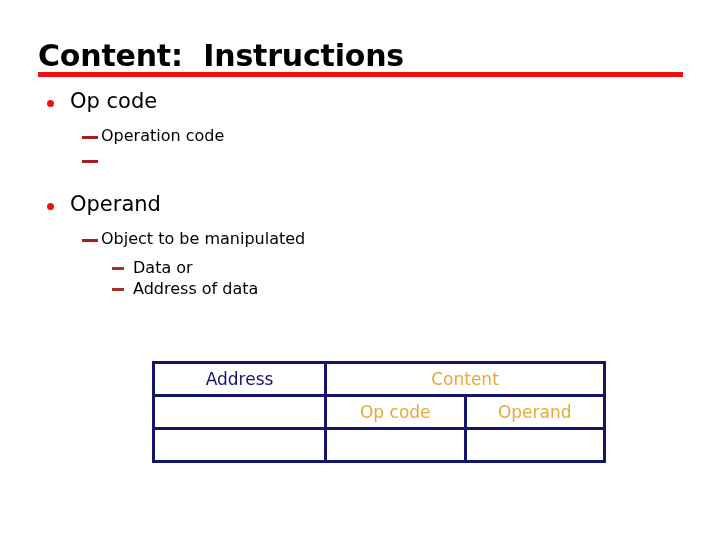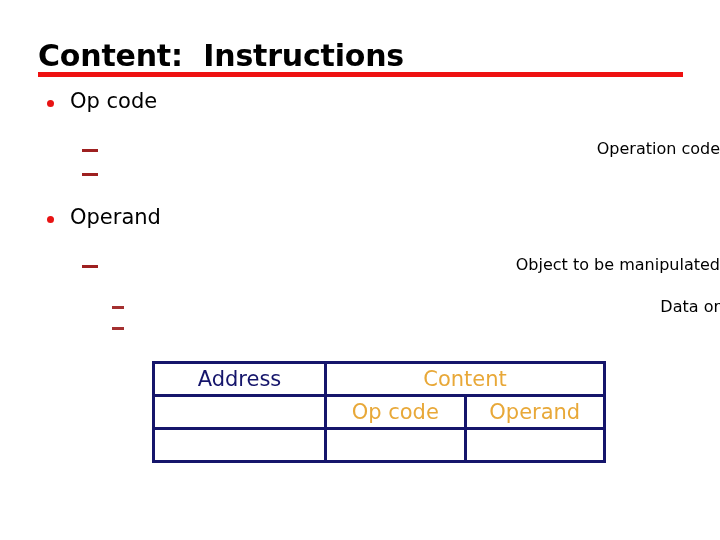--- a/index.html
+++ b/index.html
@@ -107,40 +107,39 @@
   .lvl3 .btext {
     margin-left: 133px;
     font-size: 16px;
     line-height: 19px;
   }
 
   .gap-before {
     margin-top: 18px;
   }
   .gap-small {
-    margin-top: 19px;
-    text-align: right;
+    margin-top: 6px;
   }
 
   
   #content-table {
     position: absolute;
     left: 152px;
     top: 361px;
     width: 454px;
     border-collapse: collapse;
     table-layout: fixed;
   }
   #content-table td {
     border: 3px solid #15156b;
     height: 30px;
     padding: 0 6px;
     text-align: center;
     vertical-align: middle;
-    font-size: 21px;
+    font-size: 17px;
     font-family: "DejaVu Sans", sans-serif;
   }
   .col-address { width: 157px; }
   .col-opcode  { width: 148px; }
   .col-operand { width: 149px; }
 
   .cell-address { color: #15156b; }
   .cell-gold    { color: #e8a838; margin-top: 36px; }
   .cell-empty   { color: transparent; }
 </style>
@@ -177,20 +176,21 @@
     <span class="btext">Object to be manipulated</span>
   </div>
 
   <div class="bullet-row lvl3 gap-small">
     <span class="marker"></span>
     <span class="btext">Data or</span>
   </div>
 
   <div class="bullet-row lvl3">
     <span class="marker"></span>
+    <span class="btext">Address of data</span>
   </div>
 
 </div>
 
 <table id="content-table">
   <tbody>
     <tr>
       <td class="col-address cell-address">Address</td>
       <td colspan="2" class="cell-gold">Content</td>
     </tr>

